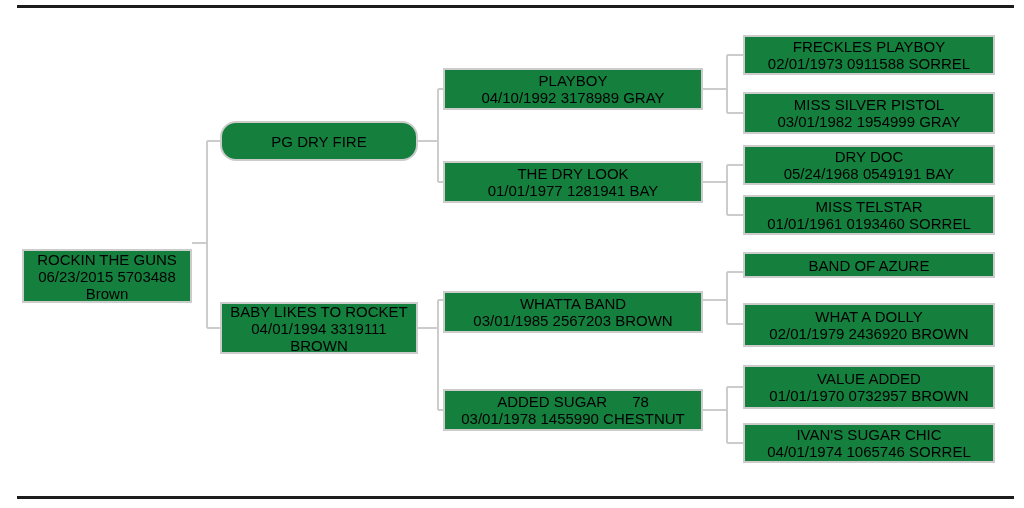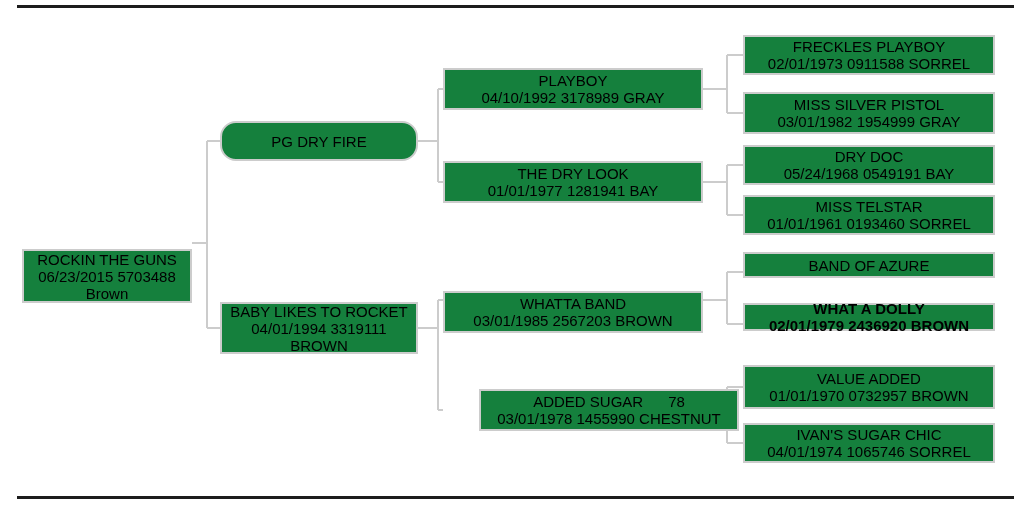--- a/index.html
+++ b/index.html
@@ -94,21 +94,21 @@
   <div class="node" style="left:443px; top:161px; width:260px; height:42px;">
     <span>THE DRY LOOK</span>
     <span>01/01/1977 1281941 BAY</span>
   </div>
 
   <div class="node" style="left:443px; top:291px; width:260px; height:42px;">
     <span>WHATTA BAND</span>
     <span>03/01/1985 2567203 BROWN</span>
   </div>
 
-  <div class="node" style="left:443px; top:389px; width:260px; height:42px;margin-left:36px;">
+  <div class="node" style="left:443px; top:389px; width:260px; height:42px;">
     <span>ADDED SUGAR&nbsp;&nbsp;&nbsp;&nbsp;&nbsp;&nbsp;78</span>
     <span>03/01/1978 1455990 CHESTNUT</span>
   </div>
 
   <div class="node" style="left:743px; top:35px; width:252px; height:40px;">
     <span>FRECKLES PLAYBOY</span>
     <span>02/01/1973 0911588 SORREL</span>
   </div>
 
   <div class="node" style="left:743px; top:92px; width:252px; height:42px;">
@@ -123,21 +123,21 @@
 
   <div class="node" style="left:743px; top:195px; width:252px; height:40px;">
     <span>MISS TELSTAR</span>
     <span>01/01/1961 0193460 SORREL</span>
   </div>
 
   <div class="node" style="left:743px; top:252px; width:252px; height:26px;">
     <span>BAND OF AZURE</span>
   </div>
 
-  <div class="node" style="left:743px; top:303px; width:252px; height:28px;font-weight:bold;">
+  <div class="node" style="left:743px; top:303px; width:252px; height:44px;">
     <span>WHAT A DOLLY</span>
     <span>02/01/1979 2436920 BROWN</span>
   </div>
 
   <div class="node" style="left:743px; top:365px; width:252px; height:44px;">
     <span>VALUE ADDED</span>
     <span>01/01/1970 0732957 BROWN</span>
   </div>
 
   <div class="node" style="left:743px; top:423px; width:252px; height:40px;">

